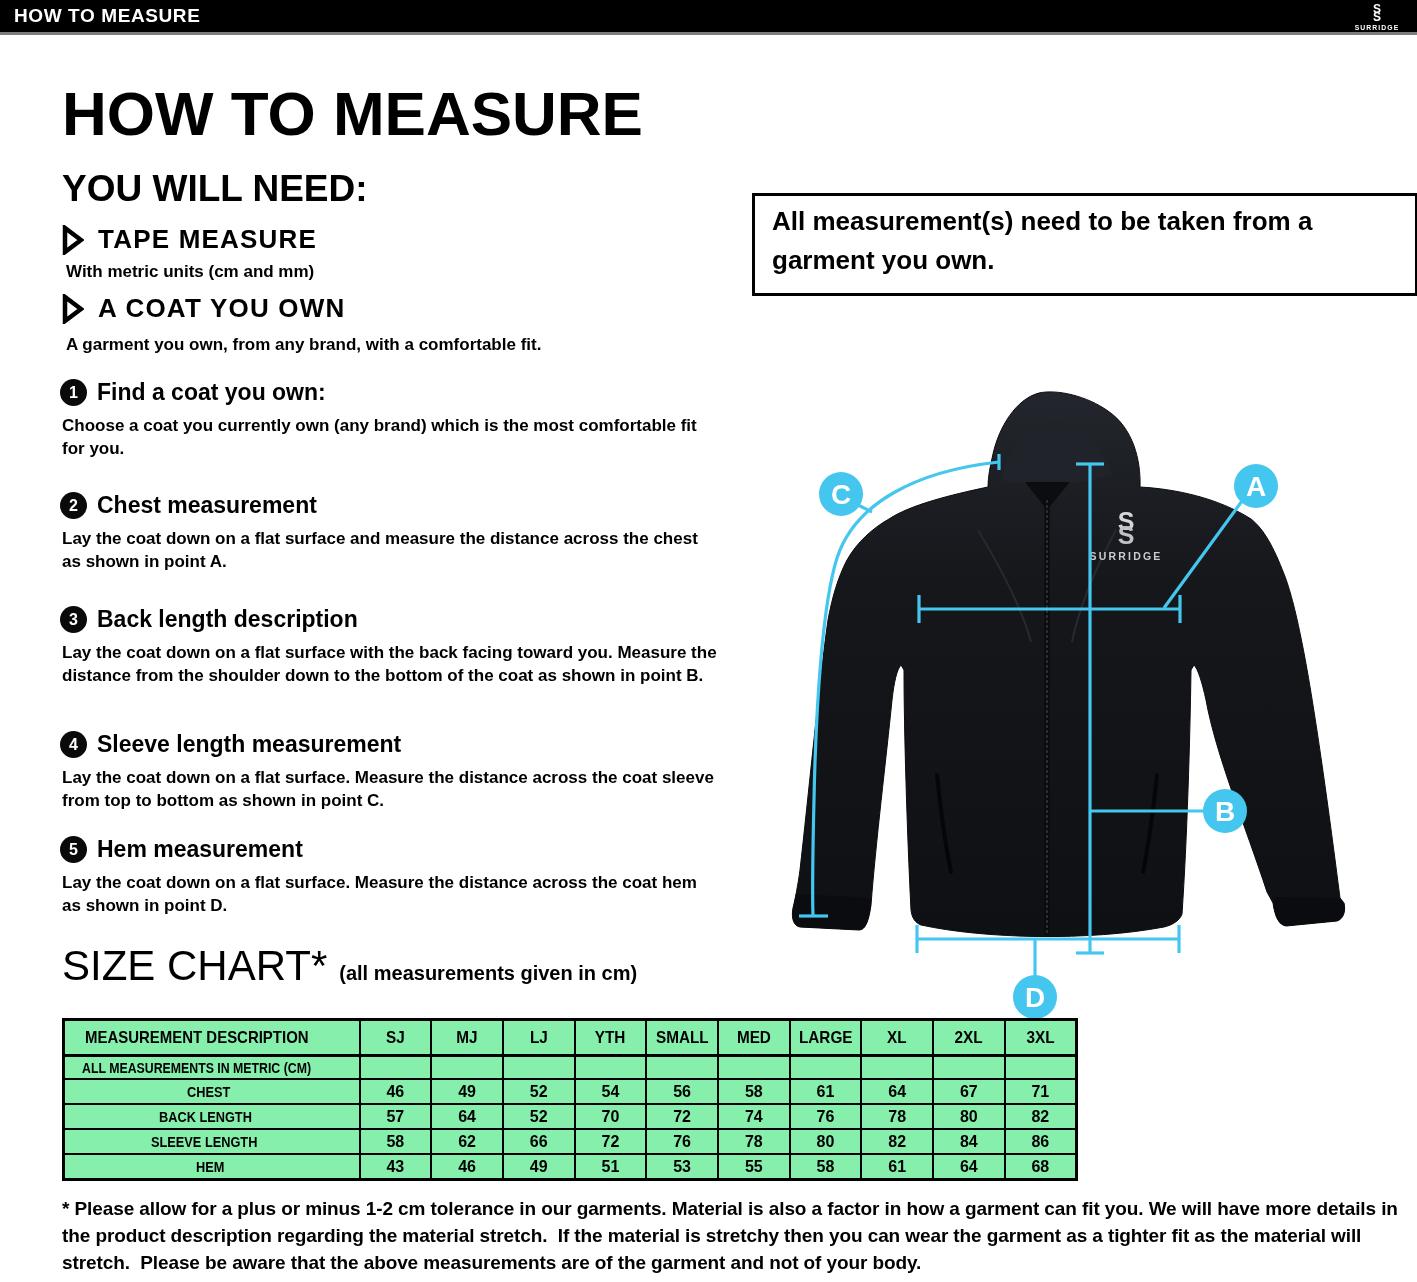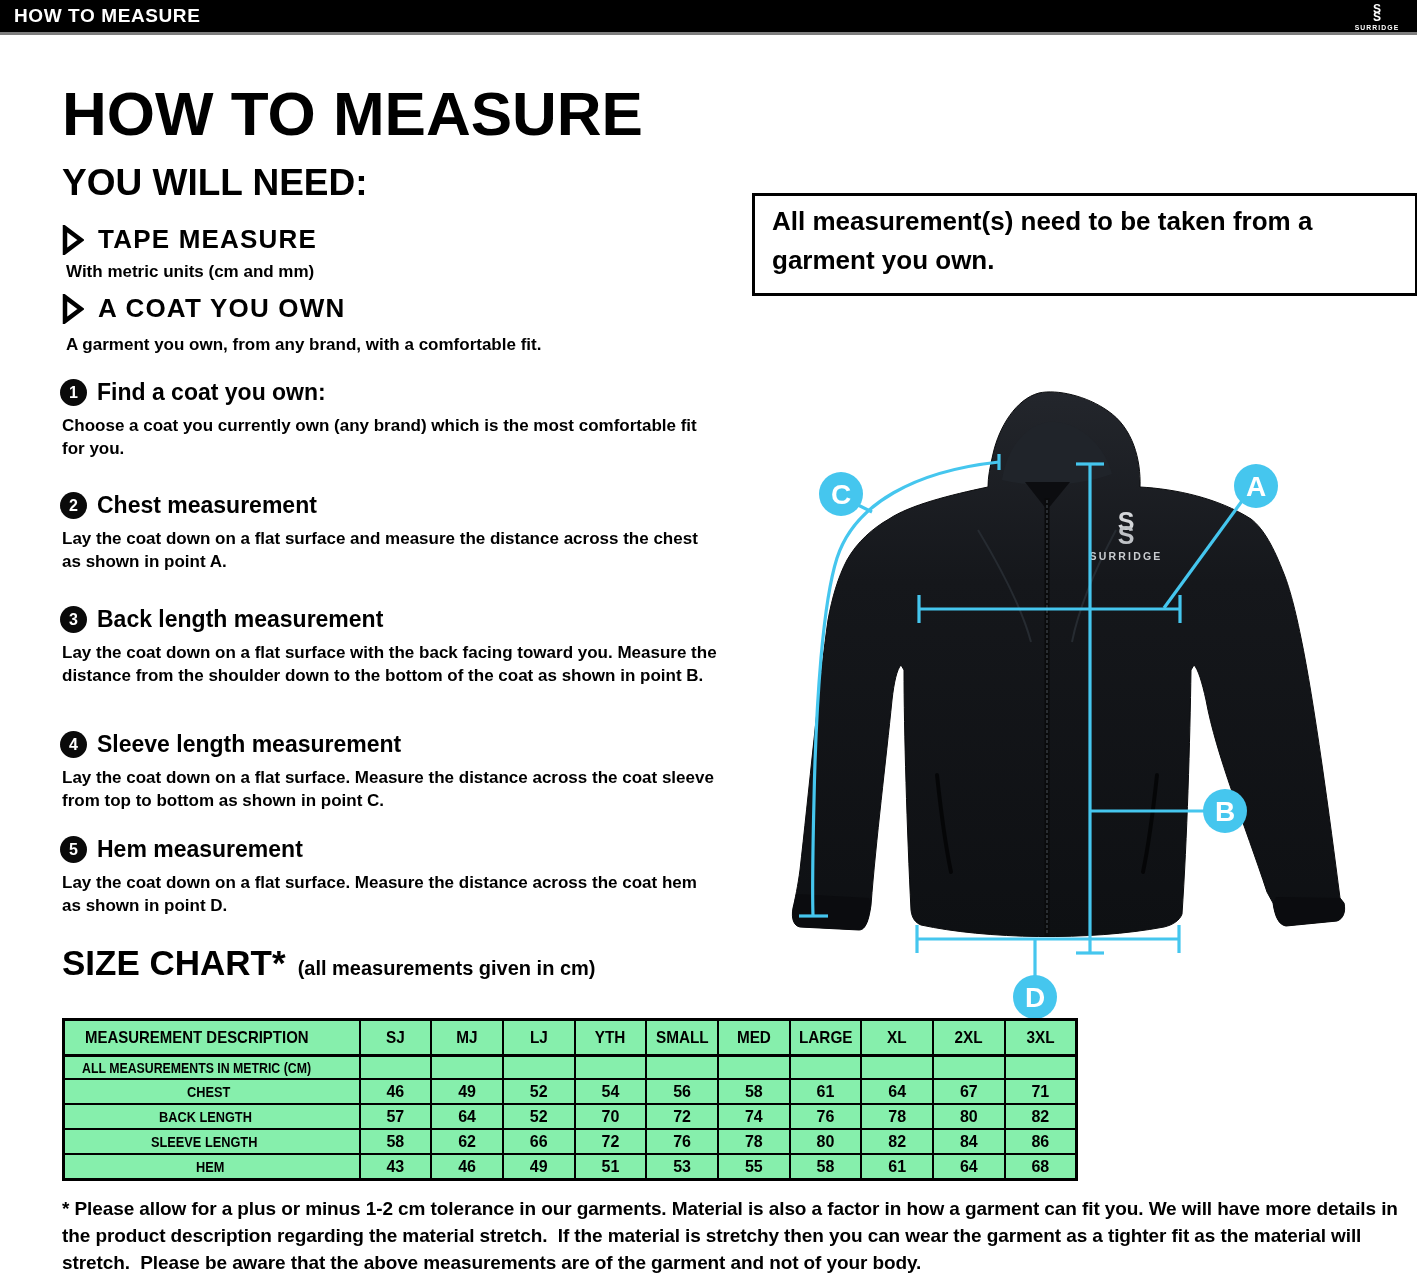--- a/index.html
+++ b/index.html
@@ -10,39 +10,39 @@
   }
   .abs{position:absolute;}
   
   .topbar{left:0;top:0;width:1417px;height:32px;background:#000;}
   .topbar-title{left:14px;top:0;height:32px;display:flex;align-items:center;
     color:#fff;font-size:19px;font-weight:bold;letter-spacing:.6px;}
   .topbar-rule{left:0;top:32px;width:1417px;height:3px;background:#7d7d7d;}
   .topbar-logo{right:8px;top:1px;}
   
   .h1{left:62px;top:83px;font-size:62px;font-weight:bold;letter-spacing:0;line-height:1;}
-  .h2{left:62px;top:164px;font-size:37px;font-weight:bold;line-height:1;}
+  .h2{left:62px;top:170px;font-size:37px;font-weight:bold;line-height:1;}
   .need{left:62px;width:660px;}
   .need-head{display:flex;align-items:center;gap:14px;}
   .need-label{font-size:26px;font-weight:bold;letter-spacing:1.2px;}
   .need-desc{margin-top:7px;margin-left:4px;font-size:17px;font-weight:bold;}
   .step{left:60px;width:668px;}
   .step-head{display:flex;align-items:center;gap:10px;}
   .step-num{width:27px;height:27px;border-radius:50%;background:#0a0a0a;color:#fff;
     display:flex;align-items:center;justify-content:center;font-size:16px;font-weight:bold;flex:0 0 27px;}
   .step-title{font-size:23px;font-weight:bold;}
   .step-body{margin-top:9px;margin-left:2px;font-size:17px;font-weight:bold;line-height:1.33;width:658px;}
   
   .notice{left:752px;top:193px;width:666px;height:103px;border:3.5px solid #000;
     box-sizing:border-box;padding:6px 17px;font-size:26px;font-weight:bold;line-height:1.5;}
   
   .diagram{left:740px;top:370px;width:677px;height:680px;}
   
   .sc-head{left:62px;top:945px;display:flex;align-items:baseline;gap:12px;}
-  .sc-title{font-size:35px;font-weight:bold;line-height:1;text-align:right;}
+  .sc-title{font-size:42px;font-weight:normal;line-height:1;text-align:right;}
   .sc-sub{font-size:20px;font-weight:bold;}
   table.size-table{left:62px;top:1018px;border-collapse:collapse;table-layout:fixed;
     border:3px solid #000;background:#86efac;}
   table.size-table td{border:2px solid #000;padding:0;vertical-align:middle;
     font-weight:bold;text-align:center;overflow:hidden;white-space:nowrap;}
   td.lbl{text-align:left;padding-left:7px;}
   .c-desc{width:296px;}
   .c-size{width:71.7px;}
   tr.hdr td{height:33px;font-size:17px;border-bottom:3px solid #000;}
   tr.metric td{height:21px;font-size:14px;}
@@ -105,21 +105,21 @@
   <div class="step-head">
     <span class="step-num">2</span>
     <span class="step-title">Chest measurement</span>
   </div>
   <div class="step-body">Lay the coat down on a flat surface and measure the distance across the chest as shown in point A.</div>
 </div>
 
 <div class="abs step" style="top:606px">
   <div class="step-head">
     <span class="step-num">3</span>
-    <span class="step-title">Back length measurement</span>
+    <span class="step-title">Back length description</span>
   </div>
   <div class="step-body">Lay the coat down on a flat surface with the back facing toward you. Measure the distance from the shoulder down to the bottom of the coat as shown in point B.</div>
 </div>
 
 <div class="abs step" style="top:731px">
   <div class="step-head">
     <span class="step-num">4</span>
     <span class="step-title">Sleeve length measurement</span>
   </div>
   <div class="step-body">Lay the coat down on a flat surface. Measure the distance across the coat sleeve from top to bottom as shown in point C.</div>

